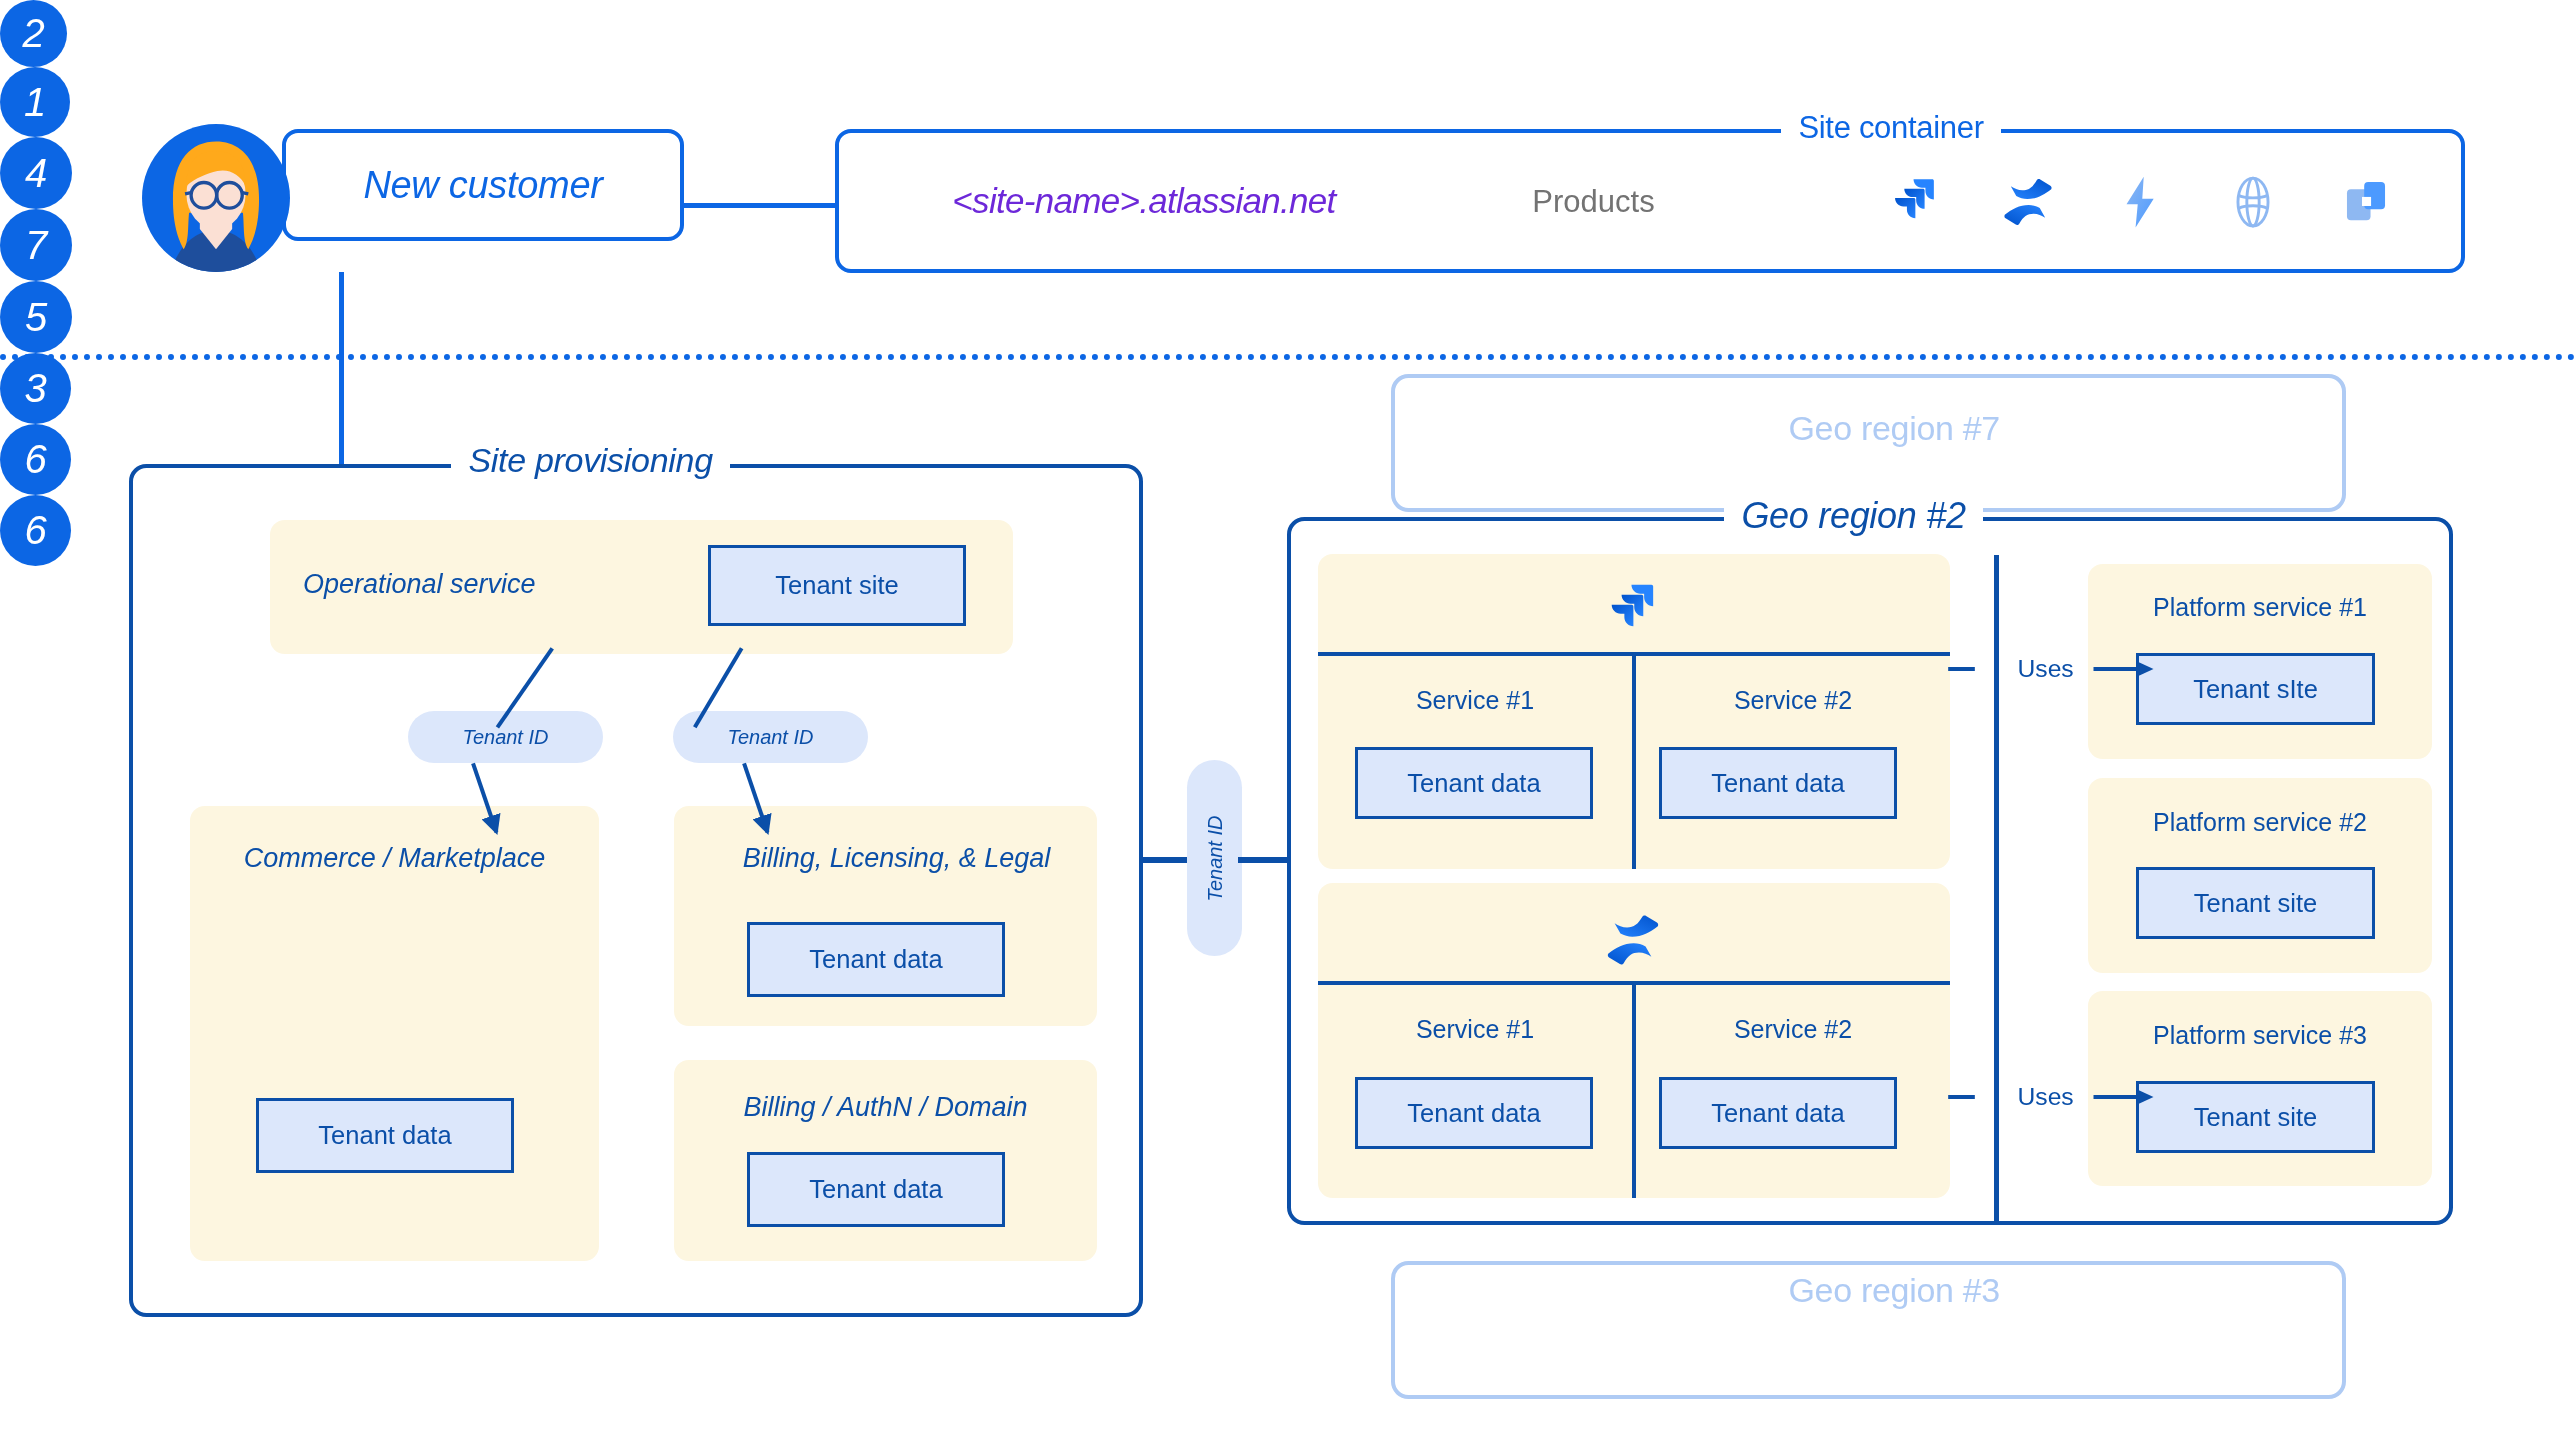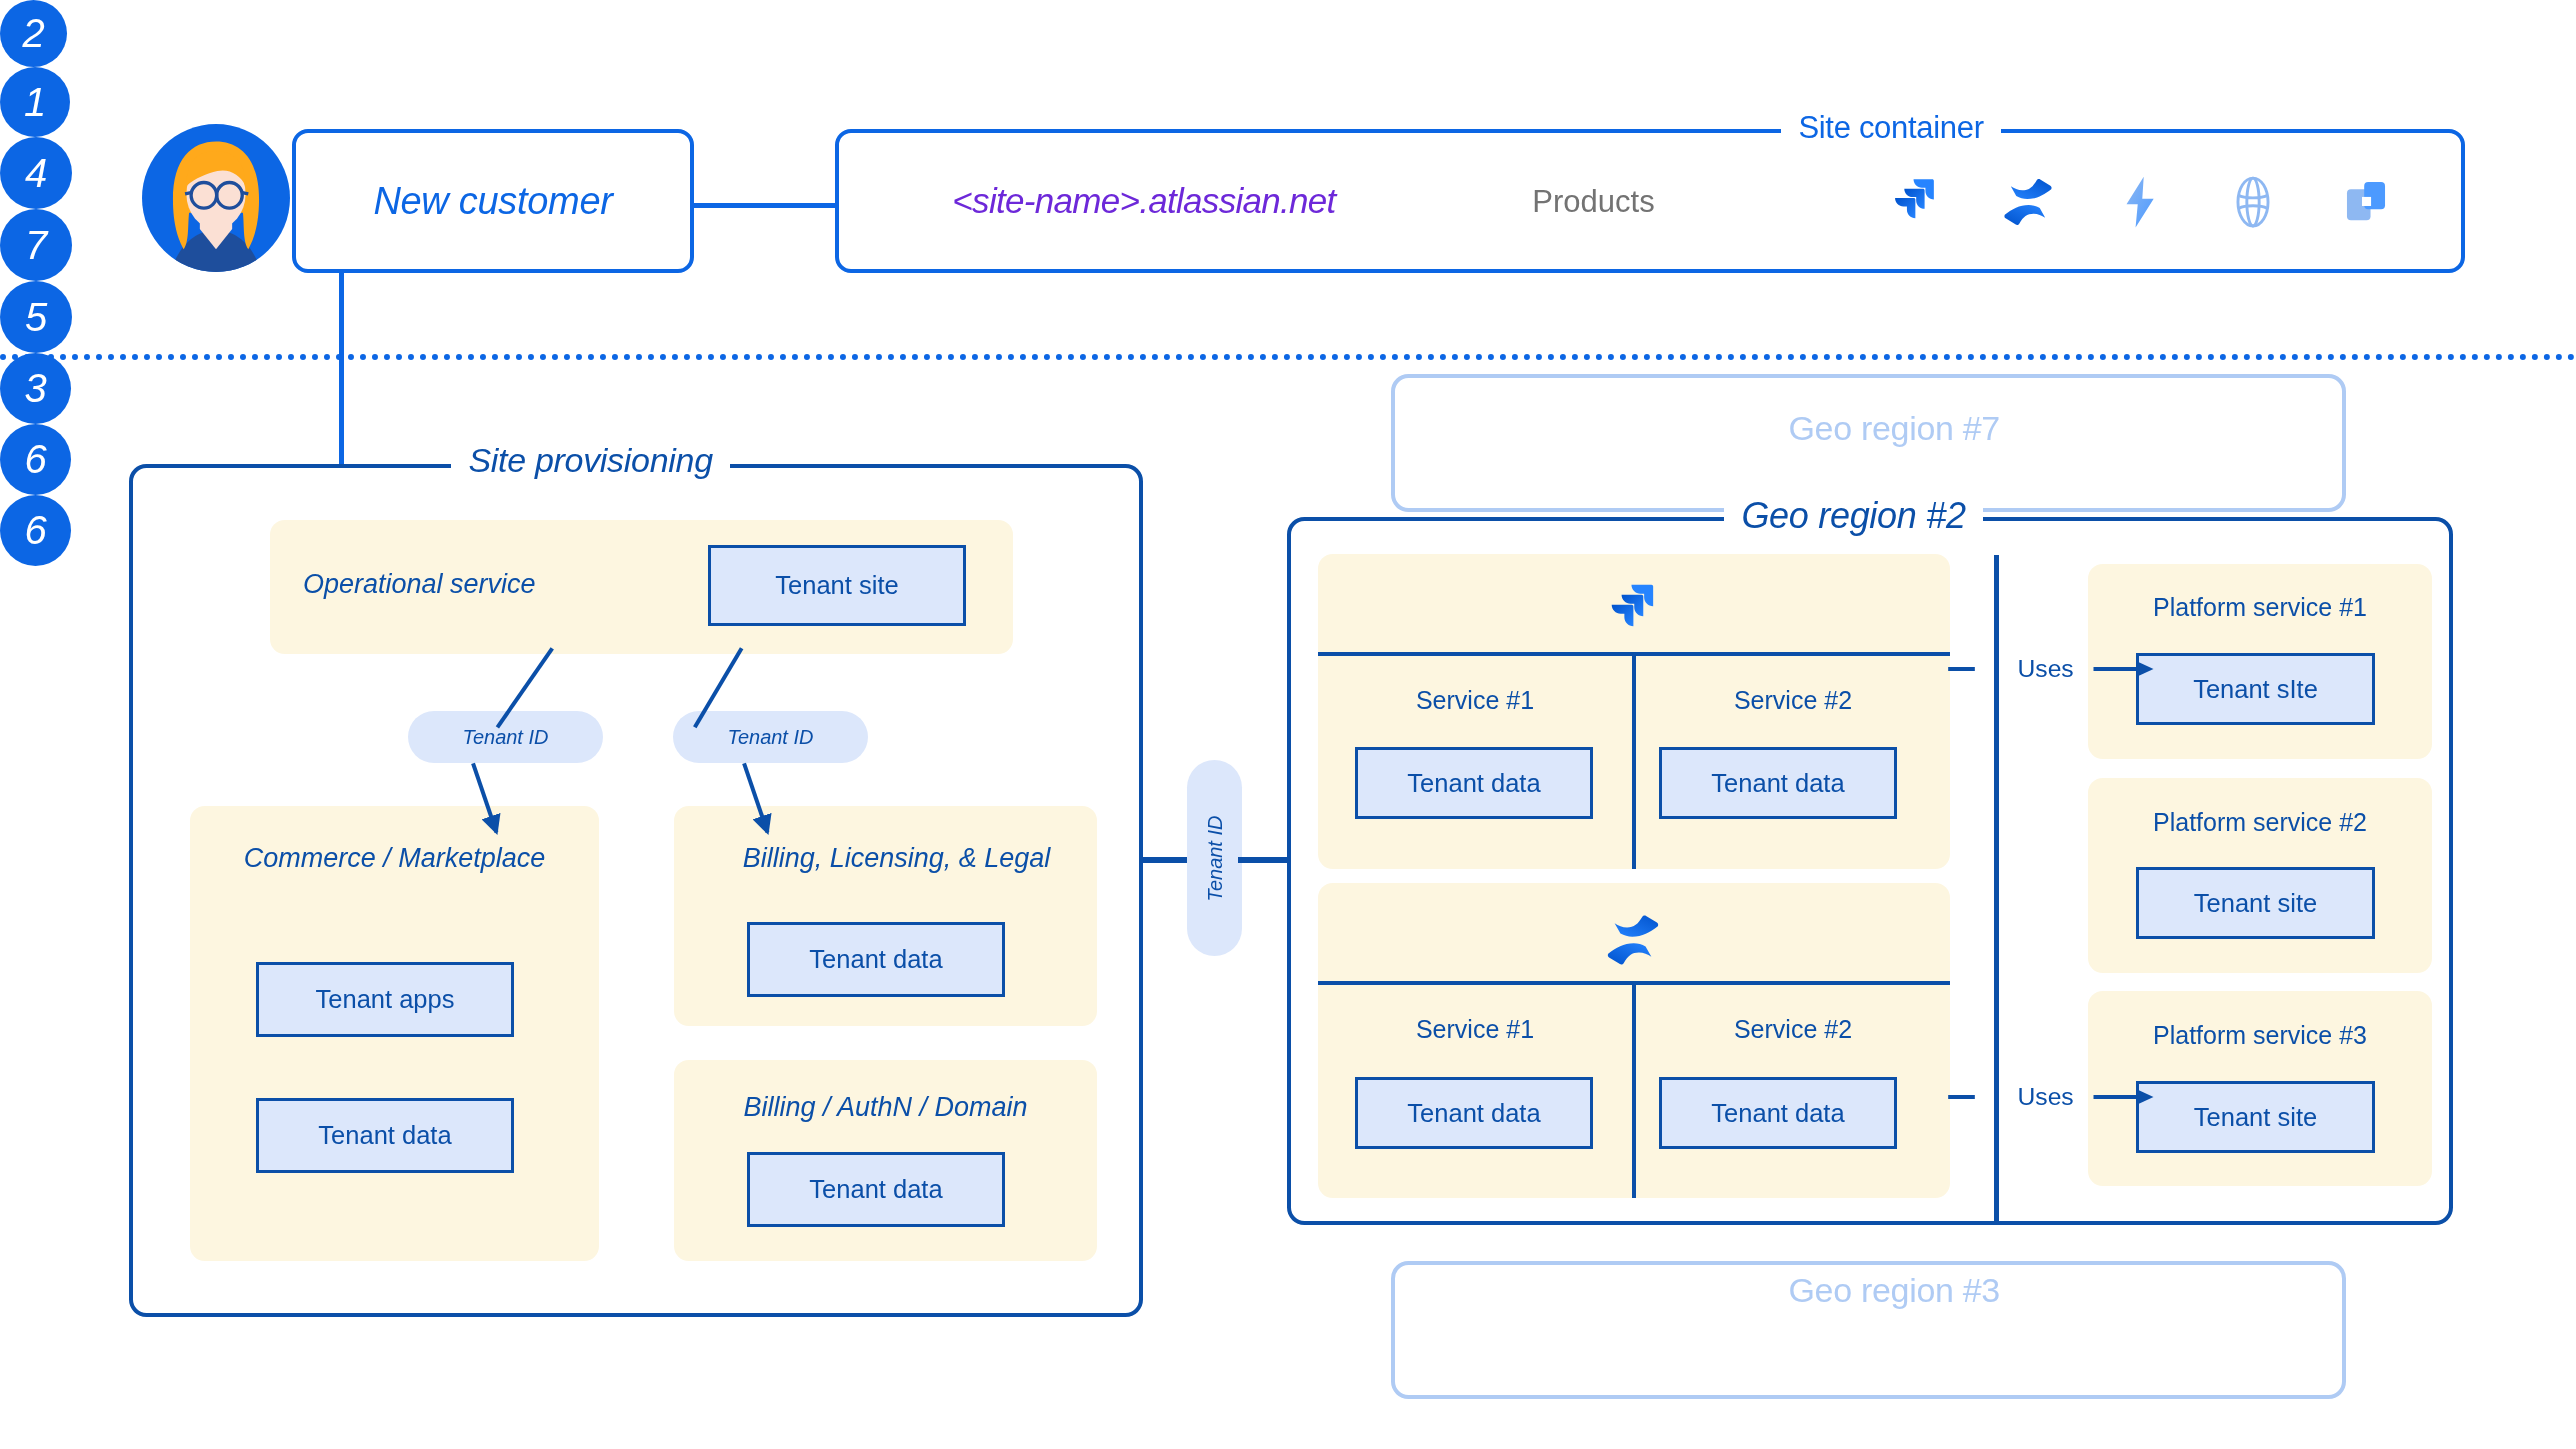--- a/index.html
+++ b/index.html
@@ -100,21 +100,21 @@
           <line x1="111" y1="106" x2="113" y2="106"></line>
           <line x1="73" y1="102" x2="64" y2="104"></line>
           <line x1="149" y1="102" x2="158" y2="104"></line>
         </g>
       </g>
     </svg>
   </div>
 
   <div class="ln" style="left:684px;top:203px;width:154px;height:4.7px;"></div>
 
-  <div class="abs card-bright ctr" style="left:292px;top:129px;width:402px;height:144px;z-index:20;">
+  <div class="abs card-bright ctr" style="left:282px;top:129px;width:402px;height:112px;z-index:20;">
     <span class="ital" style="font-size:38px;color:#0C66E4;letter-spacing:-0.3px;">New customer</span>
   </div>
 
   <div class="abs card-bright" style="left:835px;top:129px;width:1630px;height:144px;z-index:10;"></div>
 
   <div class="group-title bright" style="left:1781px;top:110px;font-size:31px;z-index:25;">Site container</div>
 
   <div class="abs ctr" style="left:849px;top:129px;width:590px;height:144px;z-index:22;">
     <span class="ital" style="font-size:35px;color:#6d28d9;letter-spacing:-0.7px;">&lt;site-name&gt;.atlassian.net</span>
   </div>
@@ -235,23 +235,20 @@
       </marker>
     </defs>
     <line x1="65" y1="2" x2="100" y2="105" stroke="#0B4FA8" stroke-width="6" marker-end="url(#arrH)"></line>
     <line x1="470" y1="2" x2="505" y2="105" stroke="#0B4FA8" stroke-width="6" marker-end="url(#arrH)"></line>
   </svg>
 
   <div class="abs panel-yellow" style="left:190px;top:806px;width:409px;height:455px;"></div>
   <div class="abs ctr" style="left:190px;top:839px;width:409px;height:38px;">
     <span class="panel-label">Commerce / Marketplace</span>
   </div>
-  <div class="abs node-blue ctr" style="left:256px;top:962px;width:258px;height:75px;">
-    <span>Tenant apps</span>
-  </div>
   <div class="abs node-blue ctr" style="left:256px;top:1098px;width:258px;height:75px;">
     <span>Tenant data</span>
   </div>
 
   <div class="abs panel-yellow" style="left:674px;top:806px;width:423px;height:220px;"></div>
   <div class="abs ctr" style="left:674px;top:839px;width:445px;height:38px;">
     <span class="panel-label">Billing, Licensing, &amp; Legal</span>
   </div>
   <div class="abs node-blue ctr" style="left:747px;top:922px;width:258px;height:75px;">
     <span>Tenant data</span>

